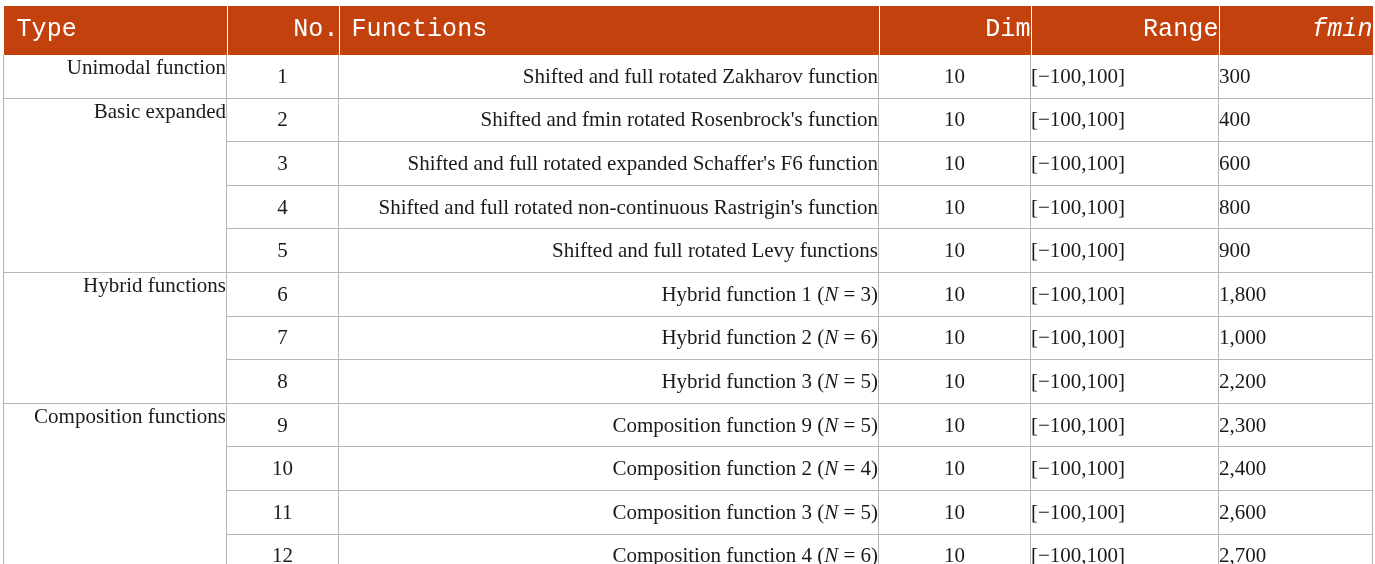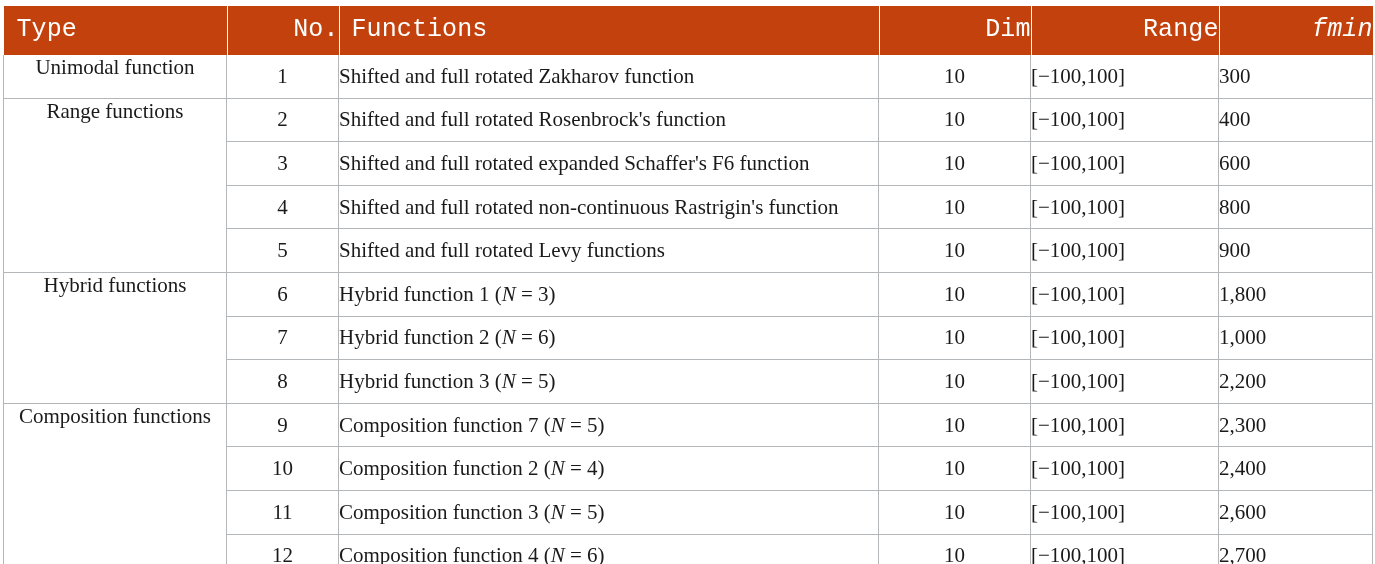--- a/index.html
+++ b/index.html
@@ -70,31 +70,31 @@
     background: #ffffff;
   }
   table.bench tbody tr td:last-child {
     border-right: 1px solid #b3b7b9;
   }
   table.bench tbody tr td:first-child {
     border-left: 1px solid #b3b7b9;
   }
 
   td.c-type {
-    text-align: center;
+    text-align: right;
     vertical-align: top;
     padding: 10px 0 0 13px;
     line-height: 1.15;
   }
   td.c-no {
     text-align: center;
     vertical-align: middle;
   }
   td.c-func {
-    text-align: left;
+    text-align: right;
     vertical-align: middle;
     padding-left: 14px;
   }
   td.c-dim {
     text-align: center;
     vertical-align: middle;
   }
   td.c-range {
     text-align: left;
     vertical-align: middle;
@@ -142,23 +142,23 @@
     <tbody id="table-body">
         <tr>
           <td class="c-type" rowspan="1">Unimodal function</td>
           <td class="c-no">1</td>
           <td class="c-func"><span>Shifted and full rotated Zakharov function</span></td>
           <td class="c-dim">10</td>
           <td class="c-range">[−100,100]</td>
           <td class="c-fmin">300</td>
         </tr>
         <tr>
-          <td class="c-type" rowspan="4">Range functions</td>
+          <td class="c-type" rowspan="4">Basic expanded</td>
           <td class="c-no">2</td>
-          <td class="c-func"><span>Shifted and full rotated Rosenbrock's function</span></td>
+          <td class="c-func"><span>Shifted and fmin rotated Rosenbrock's function</span></td>
           <td class="c-dim">10</td>
           <td class="c-range">[−100,100]</td>
           <td class="c-fmin">400</td>
         </tr>
         <tr>
           <td class="c-no">3</td>
           <td class="c-func"><span>Shifted and full rotated expanded Schaffer's F6 function</span></td>
           <td class="c-dim">10</td>
           <td class="c-range">[−100,100]</td>
           <td class="c-fmin">600</td>
@@ -195,21 +195,21 @@
         <tr>
           <td class="c-no">8</td>
           <td class="c-func"><span>Hybrid function 3 (</span><i class="var">N</i><span> = 5)</span></td>
           <td class="c-dim">10</td>
           <td class="c-range">[−100,100]</td>
           <td class="c-fmin">2,200</td>
         </tr>
         <tr>
           <td class="c-type" rowspan="4">Composition functions</td>
           <td class="c-no">9</td>
-          <td class="c-func"><span>Composition function 7 (</span><i class="var">N</i><span> = 5)</span></td>
+          <td class="c-func"><span>Composition function 9 (</span><i class="var">N</i><span> = 5)</span></td>
           <td class="c-dim">10</td>
           <td class="c-range">[−100,100]</td>
           <td class="c-fmin">2,300</td>
         </tr>
         <tr>
           <td class="c-no">10</td>
           <td class="c-func"><span>Composition function 2 (</span><i class="var">N</i><span> = 4)</span></td>
           <td class="c-dim">10</td>
           <td class="c-range">[−100,100]</td>
           <td class="c-fmin">2,400</td>

